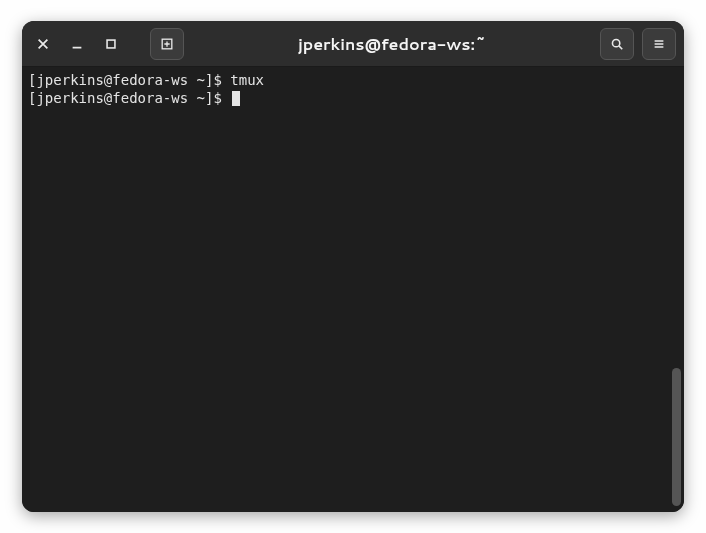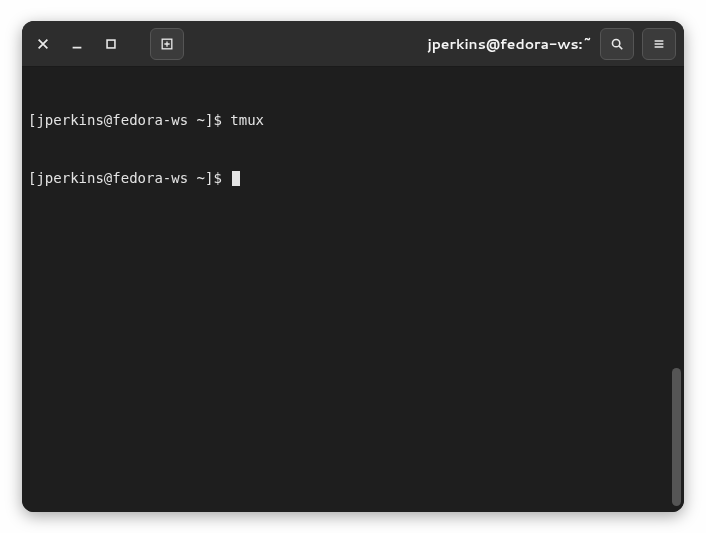--- a/index.html
+++ b/index.html
@@ -29,23 +29,23 @@
       background: #2d2d2d;
       display: flex;
       align-items: center;
       padding: 0 8px;
       gap: 8px;
       border-bottom: 1px solid #1a1a1a;
     }
     .tb-left, .tb-right { display: flex; align-items: center; gap: 8px; }
     .tb-title {
       flex: 1;
-      text-align: right;
+      text-align: center;
       color: #f5f5f5;
-      font-size: 14px;
+      font-size: 16px;
       font-weight: 600;
       user-select: none;
     }
     .tb-btn {
       width: 26px;
       height: 26px;
       border-radius: 4px;
       display: flex;
       align-items: center;
       justify-content: center;
@@ -78,21 +78,21 @@
     .terminal {
       flex: 1;
       padding: 4px 6px;
       font-family: "DejaVu Sans Mono", "Consolas", monospace;
       font-size: 14px;
       line-height: 18px;
       color: #e4e4e4;
       white-space: pre;
       overflow: hidden;
     }
-    .prompt-line { display: block; margin-top: 40px; }
+    .prompt-line { display: block; }
     .green { color: #33d17a; }
     .cursor {
       display: inline-block;
       width: 8px;
       height: 15px;
       background: #e4e4e4;
       vertical-align: text-bottom;
       margin-left: 2px;
     }
     .scrollbar {

